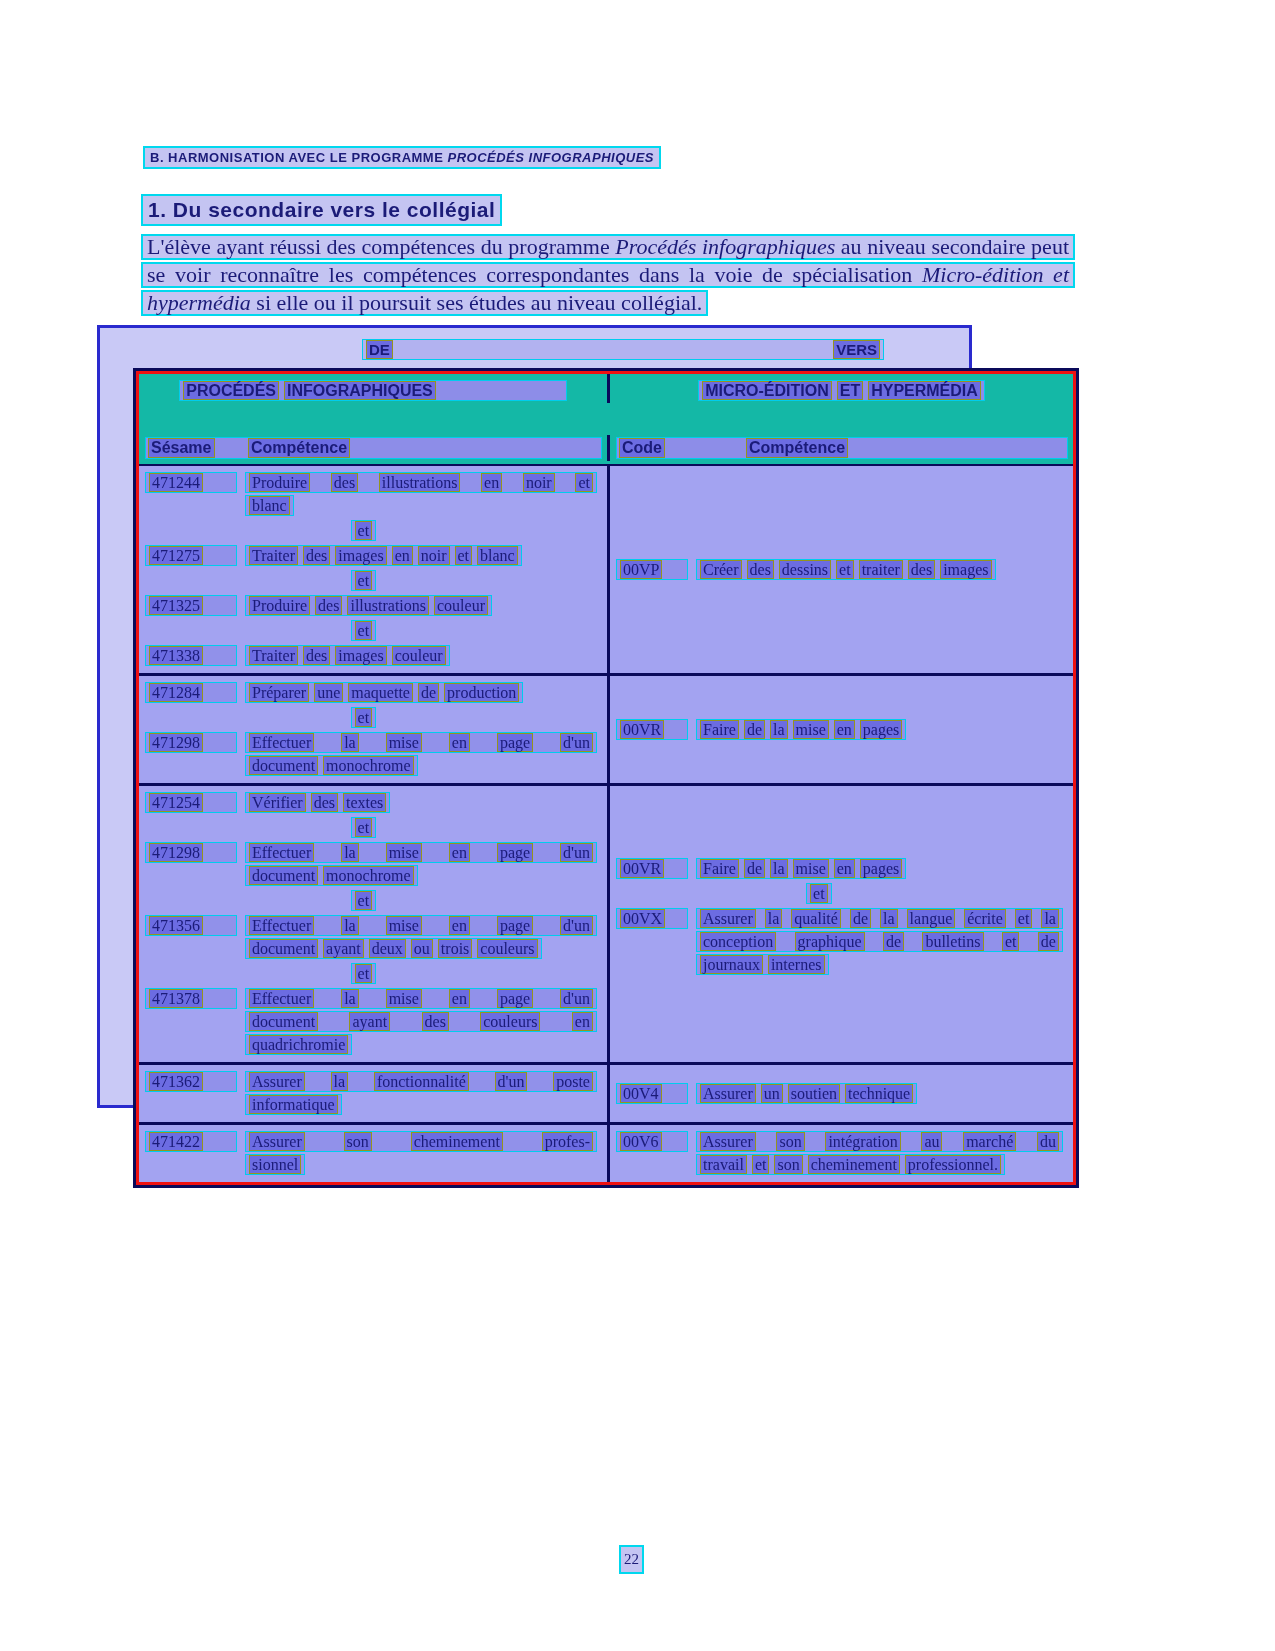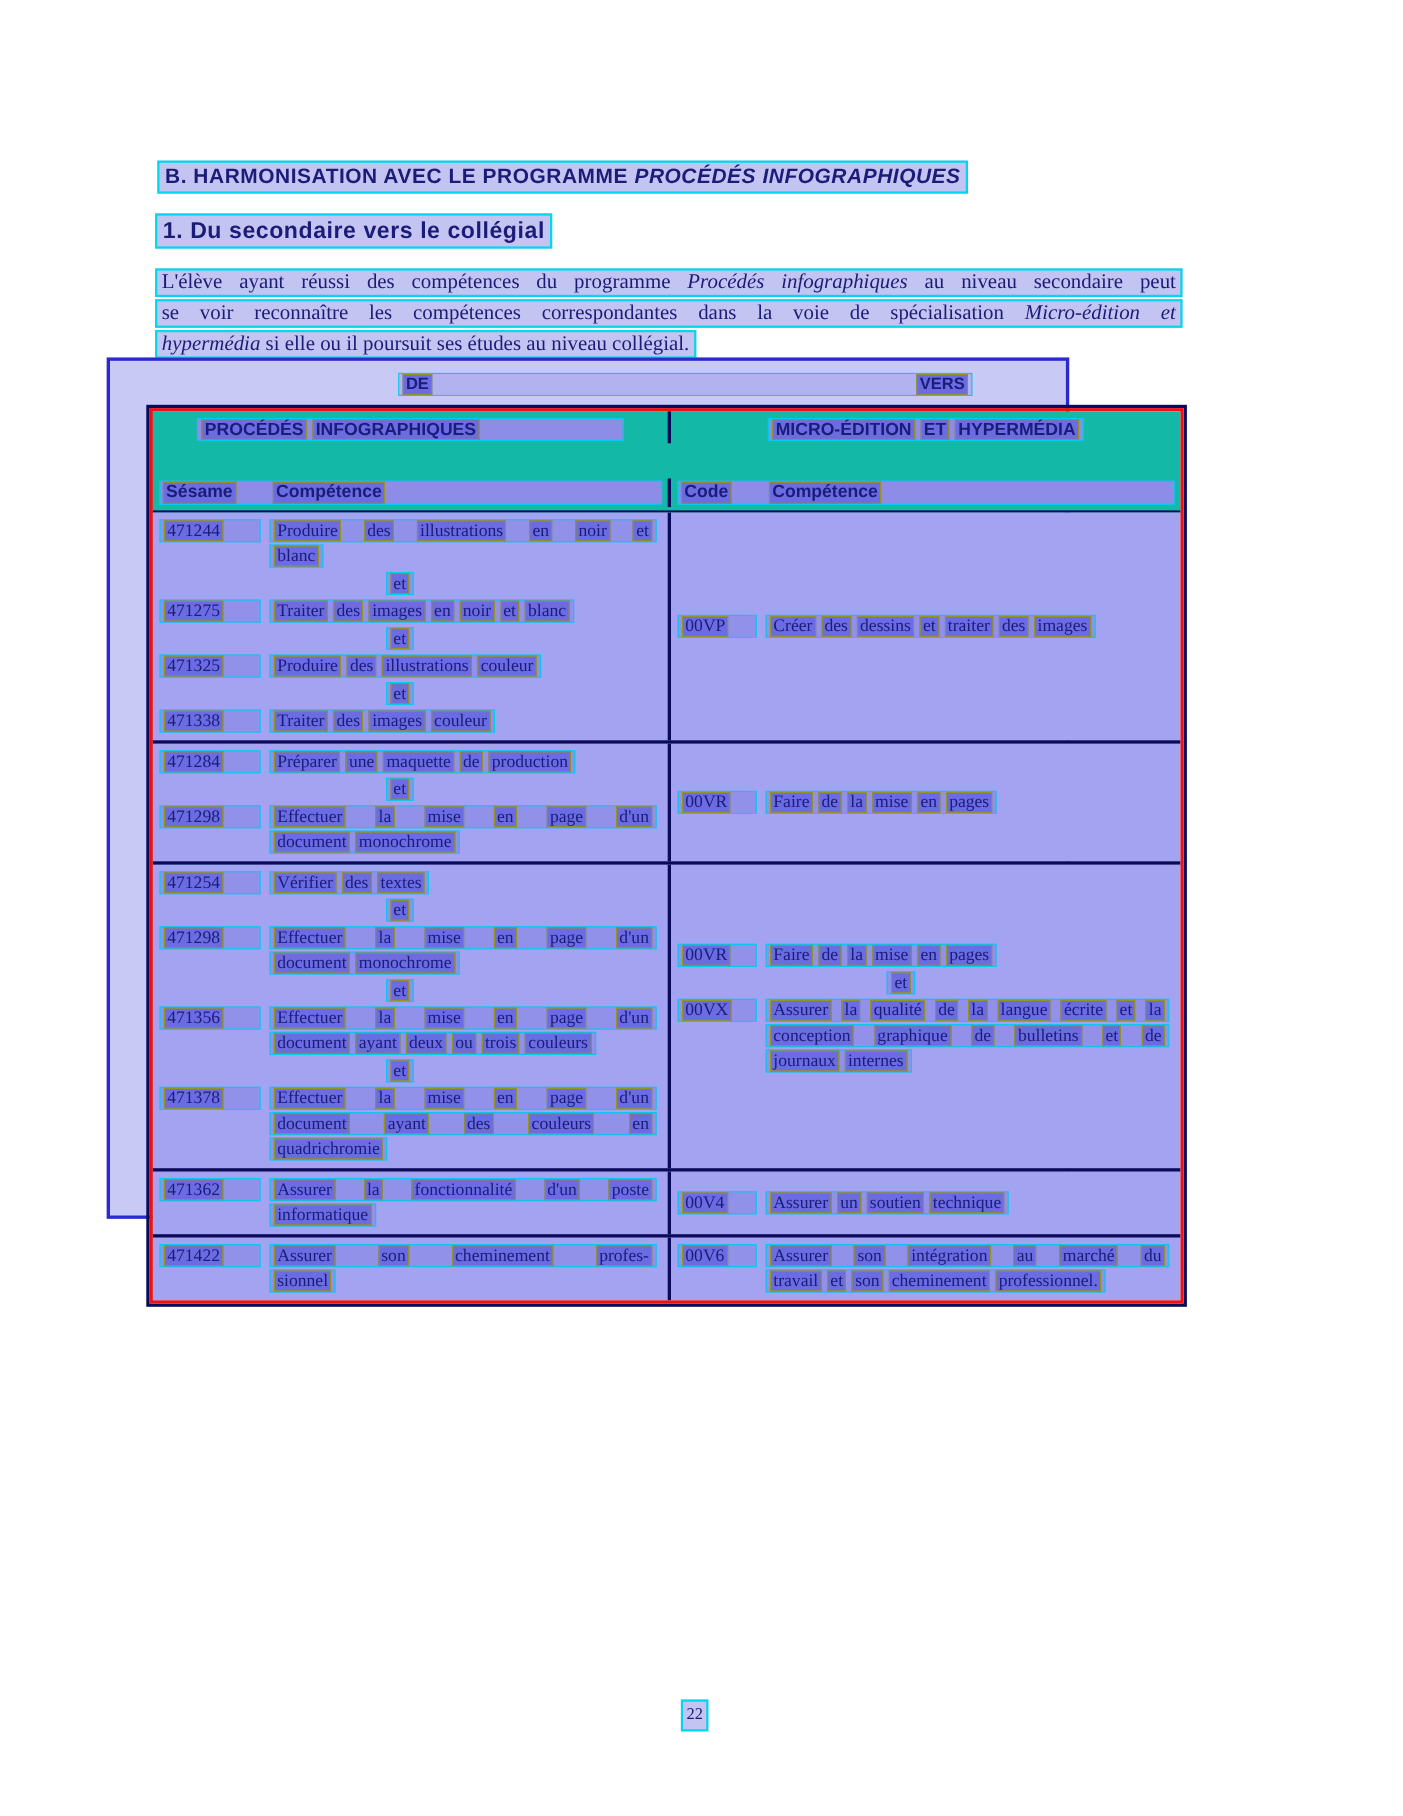--- a/index.html
+++ b/index.html
@@ -34,31 +34,31 @@
     border:1px solid #94941f;
     background:#6c6ce2;
     padding:0 2px;
     display:inline-block;
     white-space:nowrap;
   }
   
   #heading-b{
     position:absolute;left:143px;top:146px;
     font-family:"Liberation Sans", sans-serif;
-    font-weight:bold;font-size:19px;letter-spacing:0.5px;
+    font-weight:bold;font-size:13px;letter-spacing:0.5px;
     padding:2px 5px;
   }
   #heading-1{
     position:absolute;left:141px;top:194px;
     font-family:"Liberation Sans", sans-serif;
     font-weight:bold;font-size:21px;letter-spacing:0.5px;
     padding:2px 5px;
   }
   
-  #paragraph{position:absolute;left:141px;top:244px;width:934px;font-size:19px;}
+  #paragraph{position:absolute;left:141px;top:234px;width:934px;font-size:22px;}
   .para-line{
     display:block;
     padding:1px 4px;margin-bottom:2px;
     line-height:20px;
     text-align:justify;text-align-last:justify;
   }
   .para-line.last{width:fit-content;text-align:left;text-align-last:left;}
   
   #figure{
     position:absolute;left:97px;top:325px;
@@ -92,21 +92,21 @@
   .title-line{background:#8d8de8;}
   #left-title-line{padding-right:130px;}
   #colheads{margin-top:32px;padding-bottom:3px;}
   .header-line{
     display:grid;align-items:center;
     border:1px solid #00ccee;background:#8d8de8;
     margin:2px 5px 2px 6px;padding:0 2px;
     line-height:18px;min-height:20px;
   }
   #left-colhead{grid-template-columns:100px 1fr;}
-  #right-colhead{grid-template-columns:80px 1fr;}
+  #right-colhead{grid-template-columns:80px 1fr;gap:47px;}
   
   .trow{
     display:grid;grid-template-columns:468px 1fr;
     background:#a3a3f1;
     border-top:3px solid #0a0a5a;
   }
   .trow:first-child{border-top:0;}
   .cell{padding:4px 6px 5px 6px;box-sizing:border-box;display:flex;flex-direction:column;}
   .cell-right{border-left:3px solid #0a0a5a;}
   .entry{display:grid;grid-template-columns:var(--codew) 1fr;}

